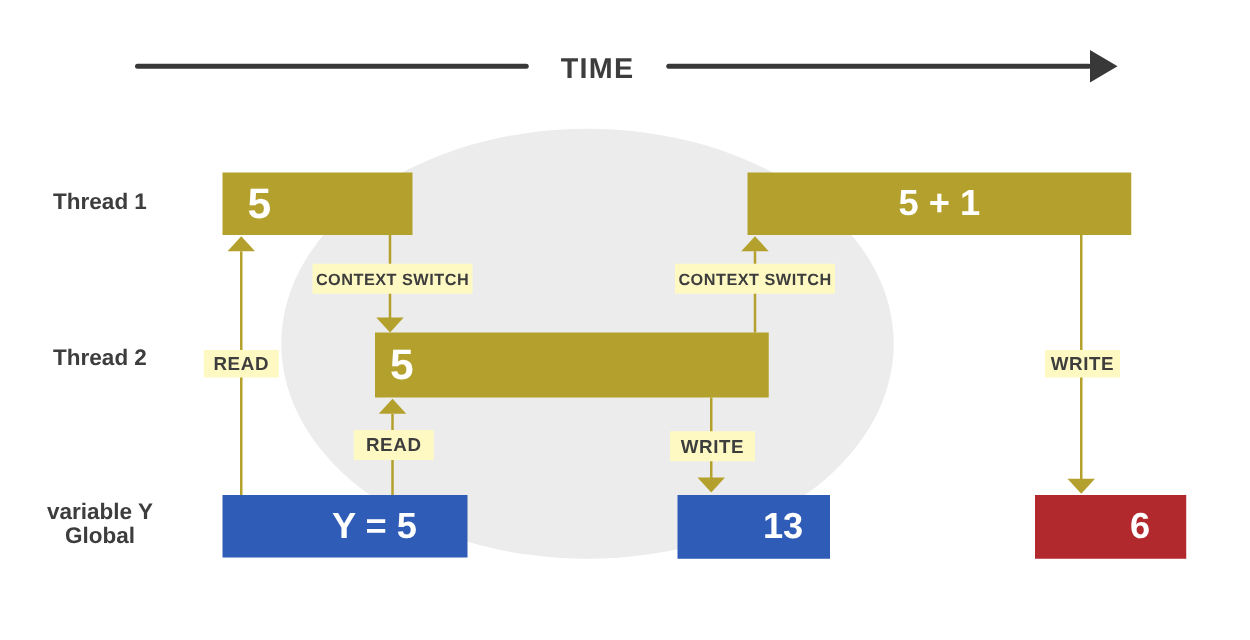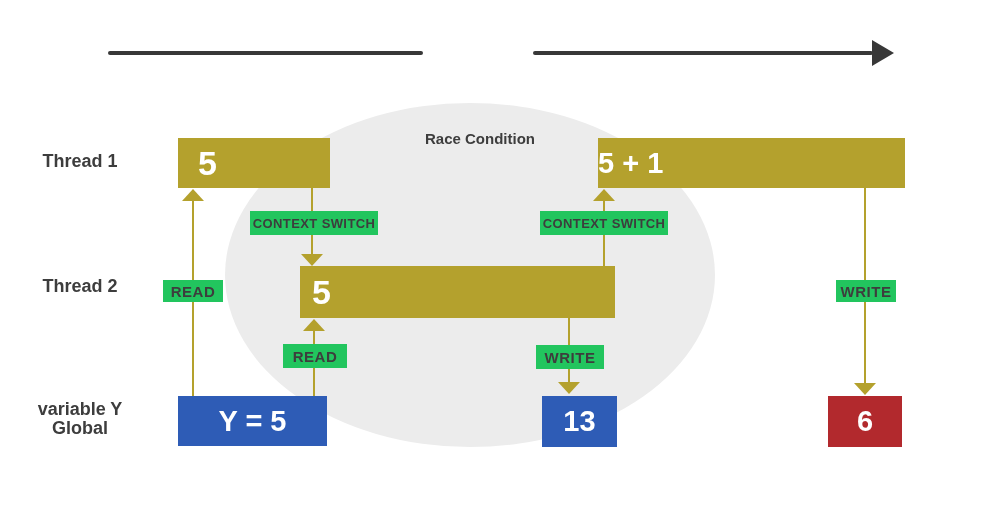--- a/index.html
+++ b/index.html
@@ -23,56 +23,56 @@
     text-align:center; z-index:1; }
 
   
   .row-label { font-size:18px; font-weight:bold; text-align:center; line-height:19px; z-index:1; }
 
   
   .bar { background:var(--bar_gold,#b4a12d); color:#ffffff; display:flex;
     align-items:center; z-index:3; }
   .bar .big-val { font-size:34px; font-weight:600; }
   .bar .op-val { font-size:29px; font-weight:600; }
-  .bar .center-abs { position:absolute; left:0; right:0; }
+  .bar .center-abs { position:absolute; left:0; right:0; text-align:center; }
 
   
   .vbox { color:#ffffff; display:flex; align-items:center; justify-content:center;
-    font-size:29px; font-weight:bold; z-index:3; }
+    font-size:29px; font-weight:bold; z-index:3;padding-left:47px; }
   .vbox.blue { background:var(--value_blue,#2e5cb6); }
   .vbox.red  { background:var(--final_red,#b2292d); }
 
   
   .gline { width:2px; background:var(--bar_gold,#b4a12d); z-index:1; }
   .tri { width:0; height:0; z-index:1; }
   .tri.up   { border-left:11px solid transparent; border-right:11px solid transparent;
               border-bottom:12px solid var(--bar_gold,#b4a12d); }
   .tri.down { border-left:11px solid transparent; border-right:11px solid transparent;
               border-top:12px solid var(--bar_gold,#b4a12d); }
 
   
-  .lbl { background:#22c55e; text-align:center; z-index:2;
+  .lbl { background:#fef9c3; text-align:center; z-index:2;
     display:flex; align-items:center; justify-content:center; }
   .lbl.small { font-size:13px; font-weight:bold; letter-spacing:0.4px; }
   .lbl.mid   { font-size:15px; font-weight:600; letter-spacing:0.5px; }
 
   .race-label { font-size:15px; font-weight:bold; text-align:center; z-index:2; }
 </style>
 </head>
 <body>
 
 <div class="canvas">
 
   <div class="abs ellipse" style="left:225px; top:103px; width:490px; height:344px;"></div>
 
   <div class="abs axis-line" style="left:108px; top:51px; width:315px;"></div>
+  <div class="abs time-label" style="left:423px; top:41px; width:110px;">TIME</div>
   <div class="abs axis-line" style="left:533px; top:51px; width:340px;"></div>
   <div class="abs axis-head" style="left:872px; top:40px;"></div>
 
-  <div class="abs race-label" style="left:390px; top:130px; width:180px;">Race Condition</div>
 
   <div class="abs row-label" style="left:20px; top:152px; width:120px;">Thread 1</div>
   <div class="abs row-label" style="left:20px; top:277px; width:120px;">Thread 2</div>
   <div class="abs row-label" style="left:10px; top:400px; width:140px;">
     <span style="display:block;">variable Y</span>
     <span style="display:block;">Global</span>
   </div>
 
   <div class="abs tri up" style="left:182px; top:189px;"></div>
   <div class="abs gline" style="left:192px; top:201px; height:195px;"></div>

